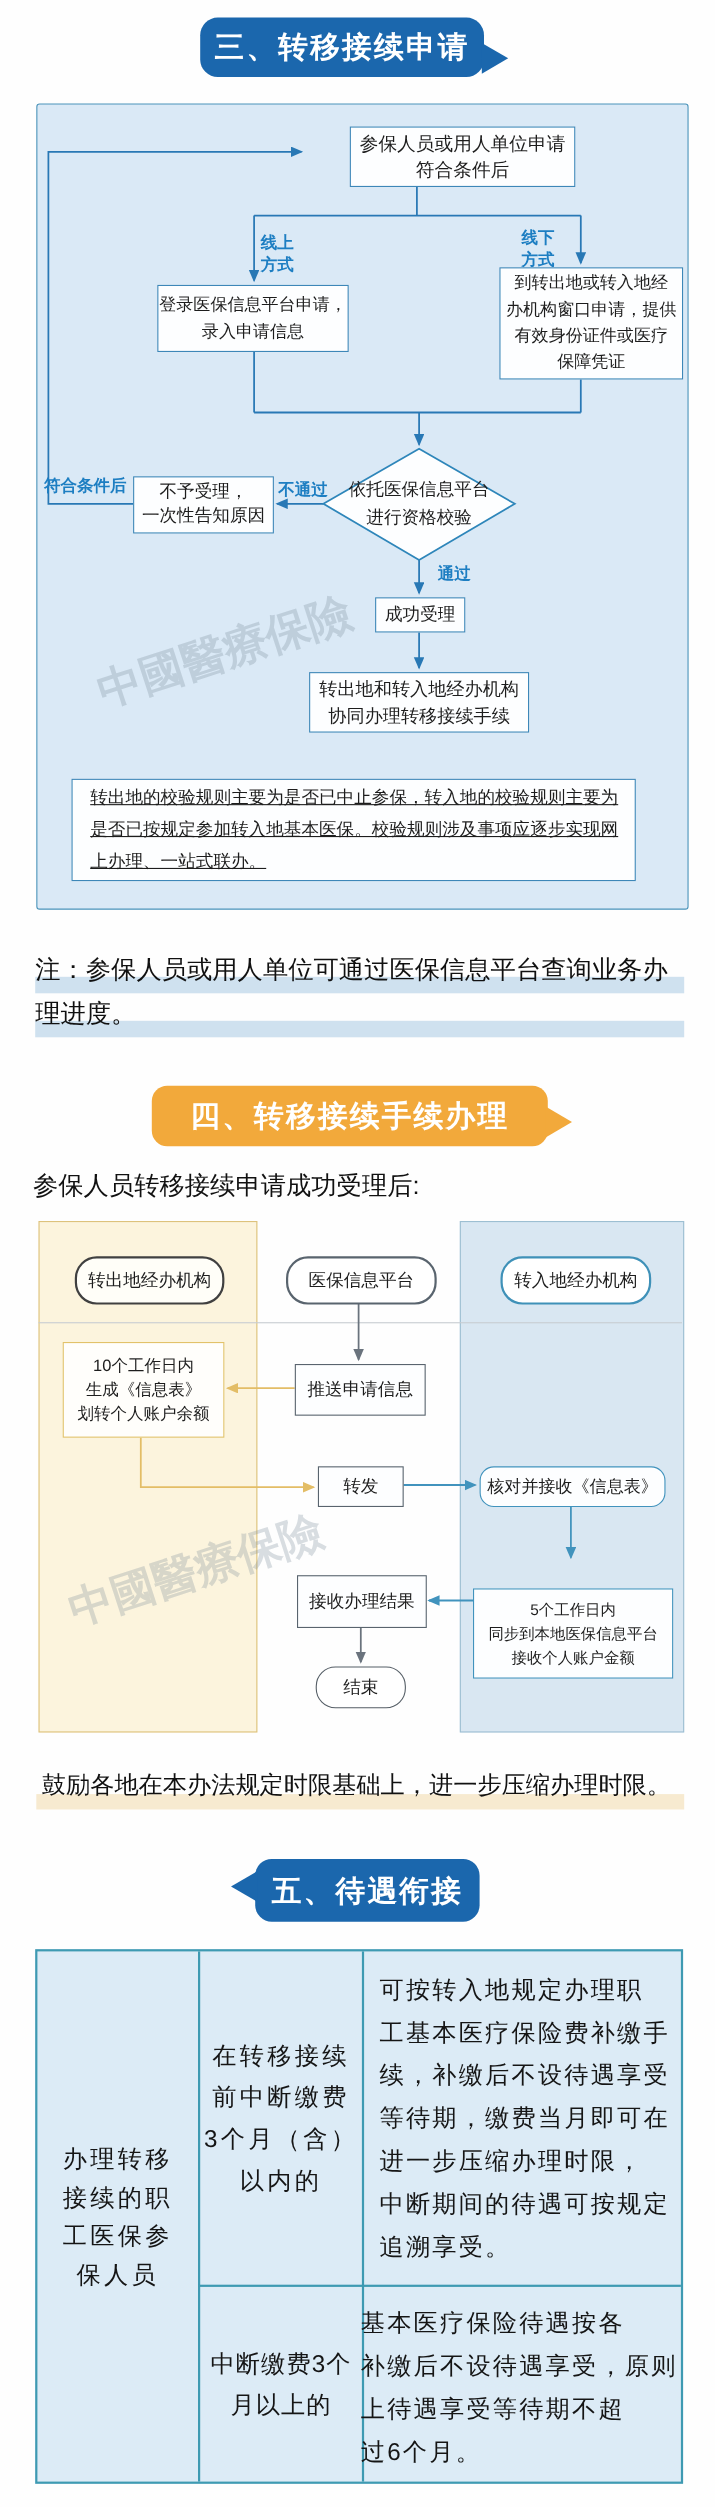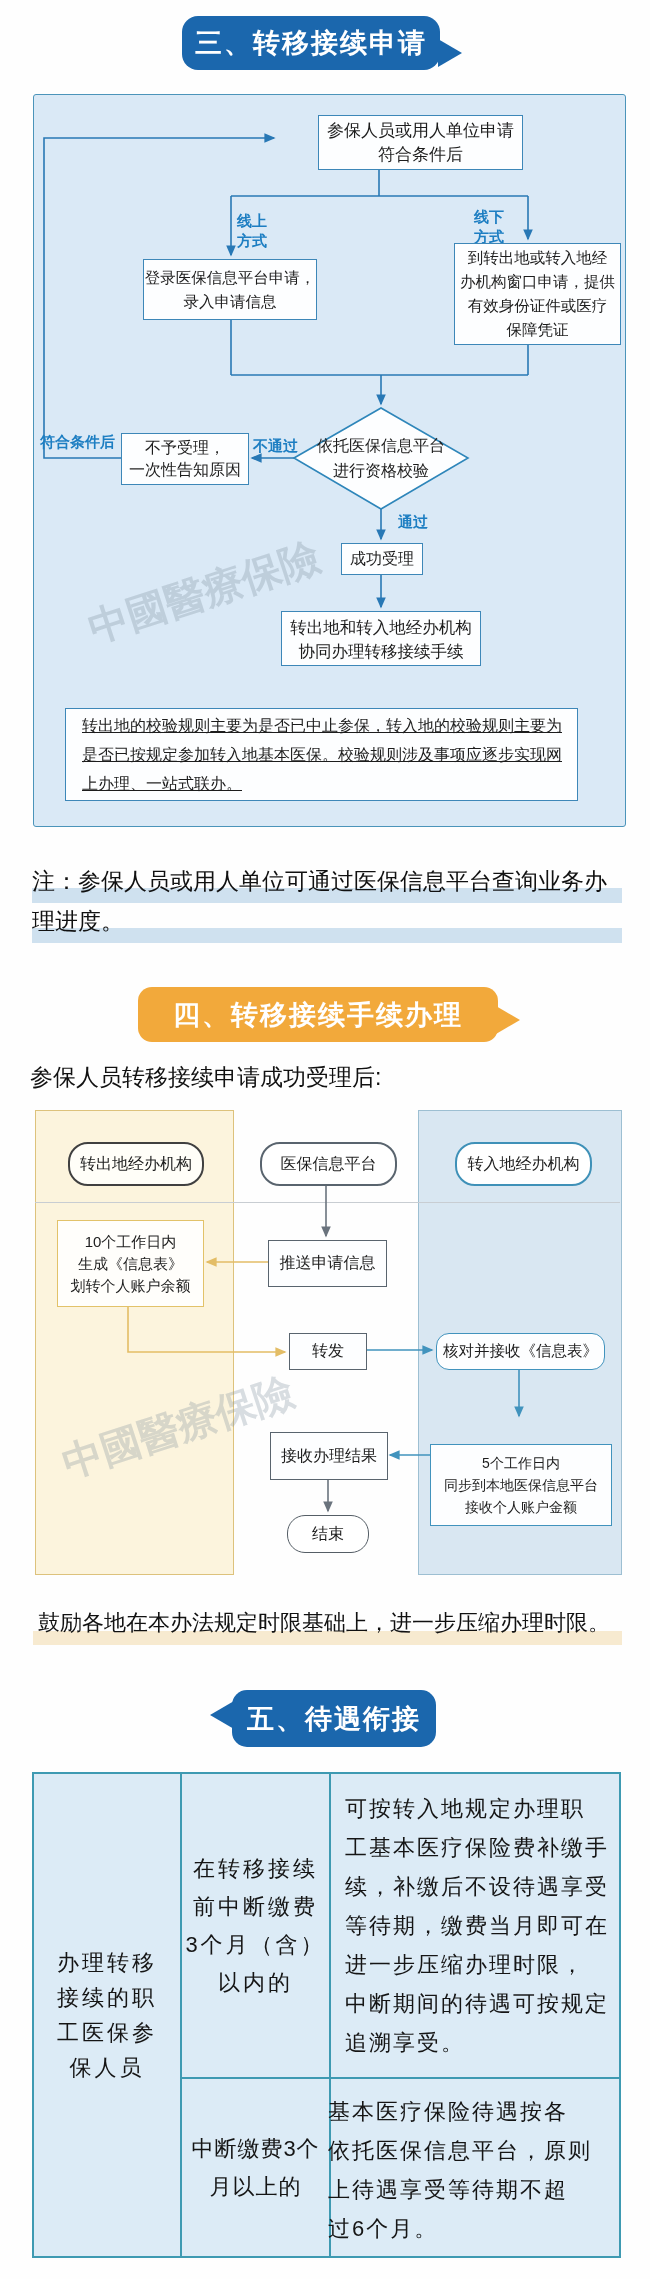--- a/index.html
+++ b/index.html
@@ -258,19 +258,19 @@
       <div>追溯享受。</div>
     </div>
 
     <div class="cell center" style="left:148px;top:305px;width:147px;height:177px;letter-spacing:1px;">
       <div>中断缴费3个</div>
       <div>月以上的</div>
     </div>
 
     <div class="cell left" style="left:280px;top:305px;width:288px;height:181px;line-height:39px;">
       <div>基本医疗保险待遇按各</div>
-      <div>依托医保信息平台，原则</div>
+      <div>补缴后不设待遇享受，原则</div>
       <div>上待遇享受等待期不超</div>
       <div>过6个月。</div>
     </div>
   </div>
 
 </div>
 
 </body></html>

